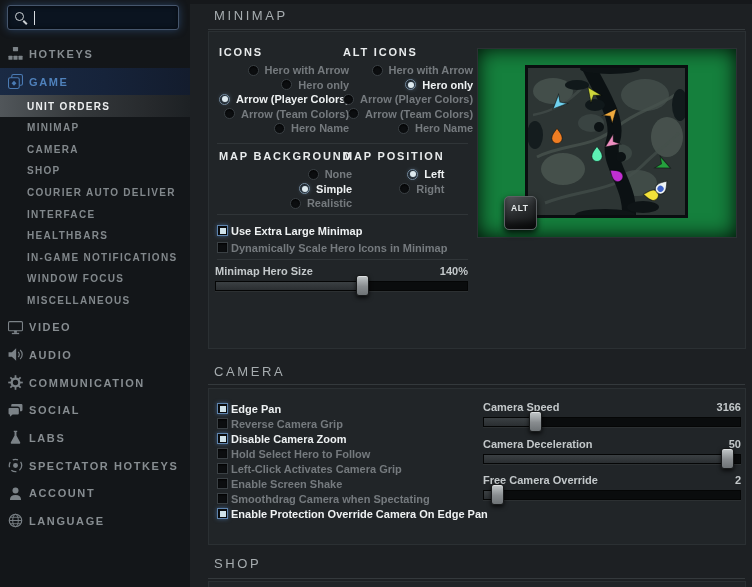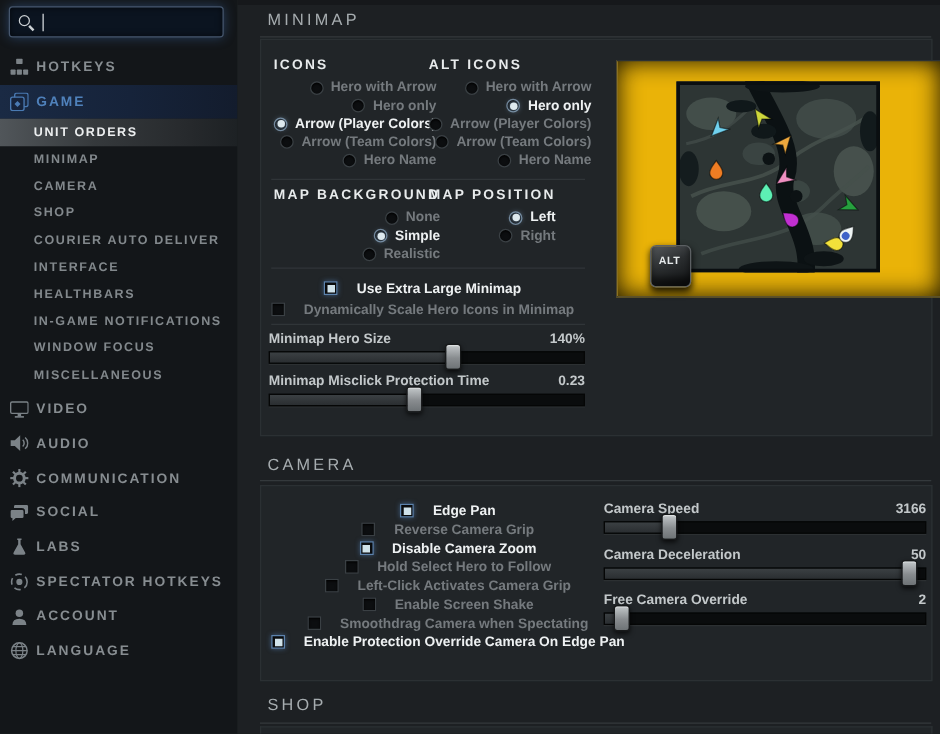--- a/index.html
+++ b/index.html
@@ -53,40 +53,40 @@
   .rgroup-label{font-size:11px;font-weight:700;letter-spacing:1.8px;color:#e8ebec;height:13px;margin-bottom:4px;}
   .radio-row{display:flex;align-items:center;height:14.5px;gap:6px;cursor:pointer;justify-content:flex-end;}
   .radio{width:11px;height:11px;border-radius:50%;background:#0c0e10;border:1px solid #3a4044;
     box-shadow:inset 0 1px 2px #000;flex:none;position:relative;box-sizing:border-box;}
   .radio.sel{border-color:#6e8294;}
   .radio.sel::after{content:"";position:absolute;left:1.5px;top:1.5px;width:6px;height:6px;border-radius:50%;
     background:#dde9ee;box-shadow:0 0 5px rgba(160,200,235,.9);}
   .opt-label{font-size:11px;font-weight:700;color:#757a7e;}
   .opt-label.sel{color:#eef1f2;}
   
-  .check-row{display:flex;align-items:center;gap:15px;cursor:pointer;justify-content:center;}
+  .check-row{display:flex;align-items:center;gap:3px;cursor:pointer;}
   #checks-minimap .check-row{height:17px;}
   #checks-camera .check-row{height:15px;}
   .checkbox{width:11px;height:11px;background:#0c0e10;border:1px solid #3a4044;
     box-shadow:inset 0 1px 2px #000;position:relative;flex:none;box-sizing:border-box;}
   .checkbox.on{border-color:#5d83ad;box-shadow:0 0 4px rgba(90,140,200,.55), inset 0 0 2px #000;}
   .checkbox.on::after{content:"";position:absolute;left:1.5px;top:1.5px;width:6px;height:6px;background:#cfe2ea;}
   
   .slider-block{position:absolute;}
   .slider-head{display:flex;justify-content:space-between;align-items:center;height:13px;
     font-size:11px;font-weight:700;color:#c3c8ca;}
   .slider-track{position:relative;height:8px;background:#0a0c0d;border:1px solid #050606;
     box-shadow:0 1px 0 rgba(255,255,255,.05);margin-top:4px;cursor:pointer;}
   .slider-fill{position:absolute;left:0;top:0;bottom:0;background:linear-gradient(#3b4043,#2a2e31);}
   .slider-handle{position:absolute;top:-7px;width:13px;height:21px;border-radius:3px;
     background:linear-gradient(#c3c8ca,#888c8f 55%,#6e7376);border:1px solid #17191a;box-sizing:border-box;
     box-shadow:0 2px 4px rgba(0,0,0,.7), inset 0 1px 0 rgba(255,255,255,.45);cursor:grab;}
   
-  .preview{position:absolute;left:284px;top:16px;width:260px;height:190px;
-    background:#eab308;border:1px solid #2c3134;box-sizing:border-box;
+  .preview{position:absolute;left:268px;top:16px;width:260px;height:190px;
+    background:#15803d;border:1px solid #2c3134;box-sizing:border-box;
     box-shadow:inset 0 0 20px rgba(0,0,0,.9);}
   .mm-svg{position:absolute;left:47px;top:16px;}
   .alt-key{position:absolute;left:26px;top:147px;width:33px;height:34px;border-radius:5px;box-sizing:border-box;
     background:linear-gradient(155deg,#54585b,#2b2e30 45%,#141617 92%);
     border:1px solid #5c6063;
     box-shadow:0 3px 6px rgba(0,0,0,.85), inset 0 -7px 6px rgba(0,0,0,.55);
     color:#e6eaeb;font-size:8.5px;font-weight:700;letter-spacing:.5px;padding:6px 0 0 6px;}
 </style>
 </head>
 <body>
@@ -328,30 +328,20 @@
       </div>
     <div class="in-sep" style="left:8px;top:227px;width:251px"></div>
     <div class="slider-block" id="sl-mm-0" style="left:6px;top:232px;width:253px">
         <div class="slider-head">
           <span class="s-label">Minimap Hero Size</span>
           <span class="s-value">140%</span>
         </div>
         <div class="slider-track">
           <div class="slider-fill" style="width: 58%;"></div>
           <div class="slider-handle" style="left: calc(58% - 6px);"></div>
-        </div>
-      </div>
-    <div class="slider-block" id="sl-mm-1" style="left:6px;top:266px;width:253px">
-        <div class="slider-head">
-          <span class="s-label">Minimap Misclick Protection Time</span>
-          <span class="s-value">0.23</span>
-        </div>
-        <div class="slider-track">
-          <div class="slider-fill" style="width: 46%;"></div>
-          <div class="slider-handle" style="left: calc(46% - 6px);"></div>
         </div>
       </div>
 
     <div class="preview">
       <svg class="mm-svg" width="163" height="153" viewBox="0 0 163 153">
         <rect width="163" height="153" fill="#2d3534"></rect>
         <g opacity="0.9">
           <ellipse cx="28" cy="26" rx="20" ry="13" fill="#46514d"></ellipse>
           <ellipse cx="120" cy="30" rx="24" ry="16" fill="#414c49"></ellipse>
           <ellipse cx="142" cy="72" rx="16" ry="20" fill="#49544f"></ellipse>

